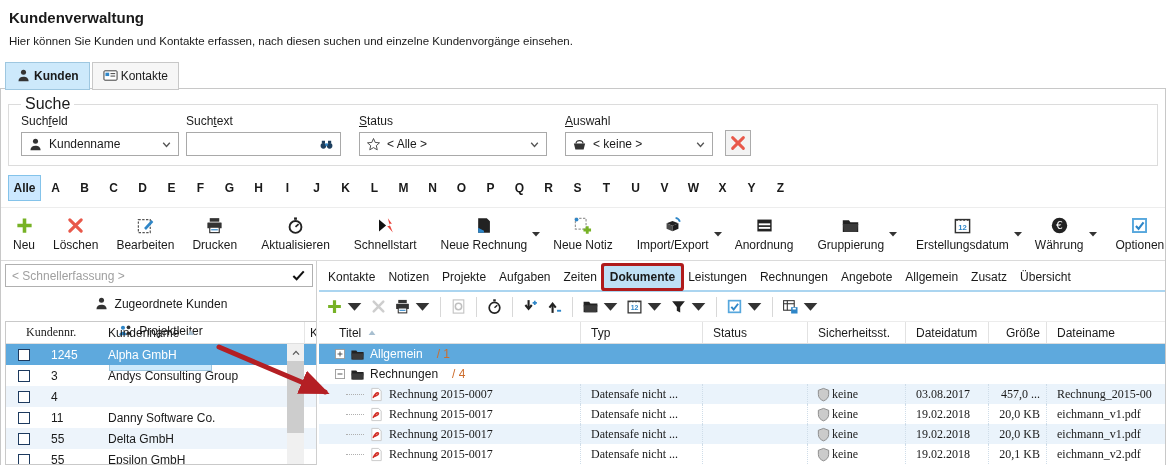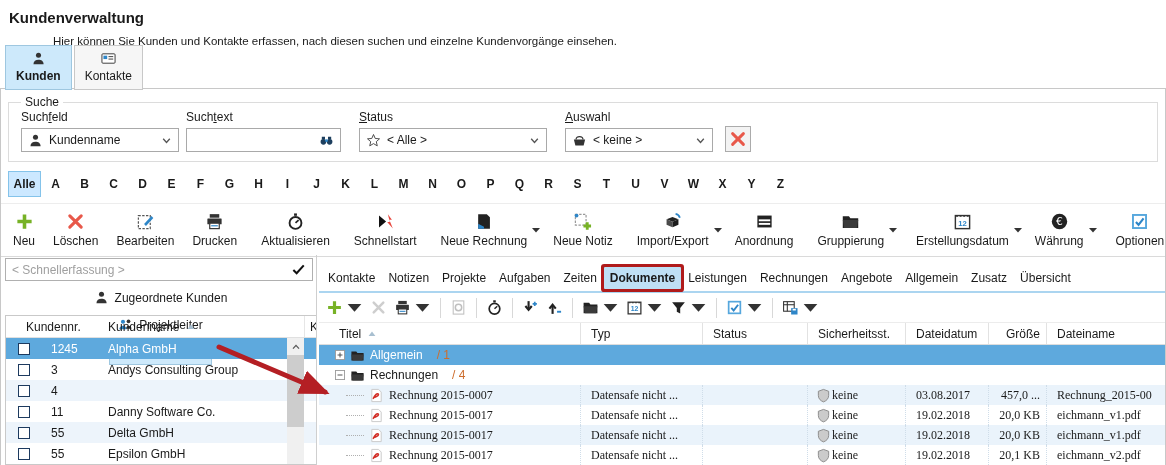--- a/index.html
+++ b/index.html
@@ -5,32 +5,32 @@
   * { box-sizing: border-box; }
   body { margin:0; background:#fff; }
   .screen { position:relative; width:1166px; height:465px; overflow:hidden; background:#fff;
             font-family:"Liberation Sans",sans-serif; font-size:12px; color:#1a1a1a; }
   .icon { display:inline-flex; width:18px; height:18px; align-items:center; justify-content:center; flex:none; }
   .icon svg { width:100%; height:100%; }
   .icon.sm { width:15px; height:15px; }
   .icon.xs { width:10px; height:10px; }
 
   .title { font-size:15px; font-weight:700; padding:9px 0 0 9px; }
-  .subtitle { font-size:11.5px; padding:9px 4px 0 9px;margin-left:44px; }
+  .subtitle { font-size:11.5px; padding:9px 4px 0 9px; }
 
   .main-tabs { position:absolute; left:5px; top:61px; height:28px; display:flex; align-items:flex-end; z-index:3; }
   .main-tab { display:flex; align-items:center; gap:3px; padding:5px 10px 6px; border:1px solid #c8c8c8;
-              margin-right:2px; background:#f6f6f6; margin-bottom:-1px;flex-direction:column; }
+              margin-right:2px; background:#f6f6f6; margin-bottom:-1px; }
   .main-tab.active { background:#cde9fb; border-color:#9ec7e0; font-weight:700; }
 
   .content { position:absolute; left:0; right:0; top:88px; bottom:0; border:1px solid #c8c8c8; border-bottom:none;
              background:#fff; display:flex; flex-direction:column; }
 
   .suche { margin:6px 7px 0; border:1px solid #dcdcdc; padding:0 12px 9px; }
-  .suche legend { font-size:12px; padding:0 4px; }
+  .suche legend { font-size:16px; padding:0 4px; }
   .search-row { display:flex; align-items:flex-end; gap:7px; }
   .sfield label { display:block; margin:1px 0 4px; }
   .combo, .textbox { height:24px; border:1px solid #a9a9a9; background:#fff; display:flex; align-items:center; padding:0 6px; gap:6px; }
   .combo-val { flex:1; white-space:nowrap; overflow:hidden; }
   .textbox input { flex:1; min-width:0; border:none; outline:none; font:inherit; padding:0; }
   .chev { width:11px; display:inline-flex; flex:none; }
   .clear-btn { width:26px; height:26px; border:1px solid #ababab; background:#f3f3f3; display:flex;
                align-items:center; justify-content:center; margin-left:5px; padding:0; }
   .gap12 { width:4px; }
 
@@ -41,32 +41,32 @@
 
   .toolbar { display:flex; align-items:stretch; margin-top:5px; border-top:1px solid #ededed;
              border-bottom:1px solid #dadada; padding:3px 3px; height:54px; }
   .tb-wrap { display:flex; align-items:center; }
   .tb-btn { display:flex; flex-direction:column; align-items:center; justify-content:center; gap:3px;
             padding:2px 9px; white-space:nowrap; }
   .tb-btn .icon { width:19px; height:19px; }
   .tb-dd { width:10px; display:flex; justify-content:center; margin:0 3px 0 -5px; }
   .tb-sep { width:1px; background:#d2d2d2; margin:3px 3px; }
 
-  .split { flex:1; display:flex; min-height:0;align-items:flex-end; }
+  .split { flex:1; display:flex; min-height:0; }
   .left-panel { width:316px; flex:none; border-right:1px solid #cfcfcf; display:flex; flex-direction:column;
                 padding:3px 0 0 4px; overflow:hidden; position:relative; }
   .quick { height:23px; border:1px solid #b0b0b0; display:flex; align-items:center; padding:0 6px; margin-right:3px; }
   .quick .ph { color:#9f9f9f; flex:1; }
   .ltabs { display:flex; align-items:center; height:29px; margin-top:3px; white-space:nowrap;flex-direction:column; }
   .ltab { display:flex; align-items:center; gap:6px; padding:5px 8px; border:1px solid transparent; flex:none; }
   .ltab.active { background:#cde9fb; border-color:#9ec7e0; }
   .ltable { flex:1; border:1px solid #c9c9c9; border-right:none; margin-top:2px; position:relative;
             overflow:hidden; min-height:0; }
   .lhead { display:flex; height:22px; align-items:center; border-bottom:1px solid #e0e0e0; }
-  .h-nr { width:102px; padding-left:20px; }
+  .h-nr { width:102px; padding-left:20px;font-family:Liberation Serif, serif; }
   .h-name { flex:1; display:flex; align-items:center; gap:7px; }
   .h-k { width:12px; border-left:1px solid #e6e6e6; align-self:stretch; display:flex; align-items:center; padding-left:5px; overflow:hidden; }
   .lrow { display:flex; height:21px; align-items:center; }
   .lrow.alt { background:#edf4fb; }
   .lrow.selected { background:var(--sel); color:#fff; }
   .cell-nr { width:102px; display:flex; align-items:center; gap:21px; padding-left:12px; flex:none; }
   .cb { width:12px; height:12px; border:1px solid #1d3a5f; background:#fff; flex:none; }
   .cell-name { flex:1; overflow:hidden; white-space:nowrap; }
   .vscroll { position:absolute; top:22px; bottom:0; right:12px; width:17px; background:#f0f0f0;
              display:flex; flex-direction:column; align-items:center; }

